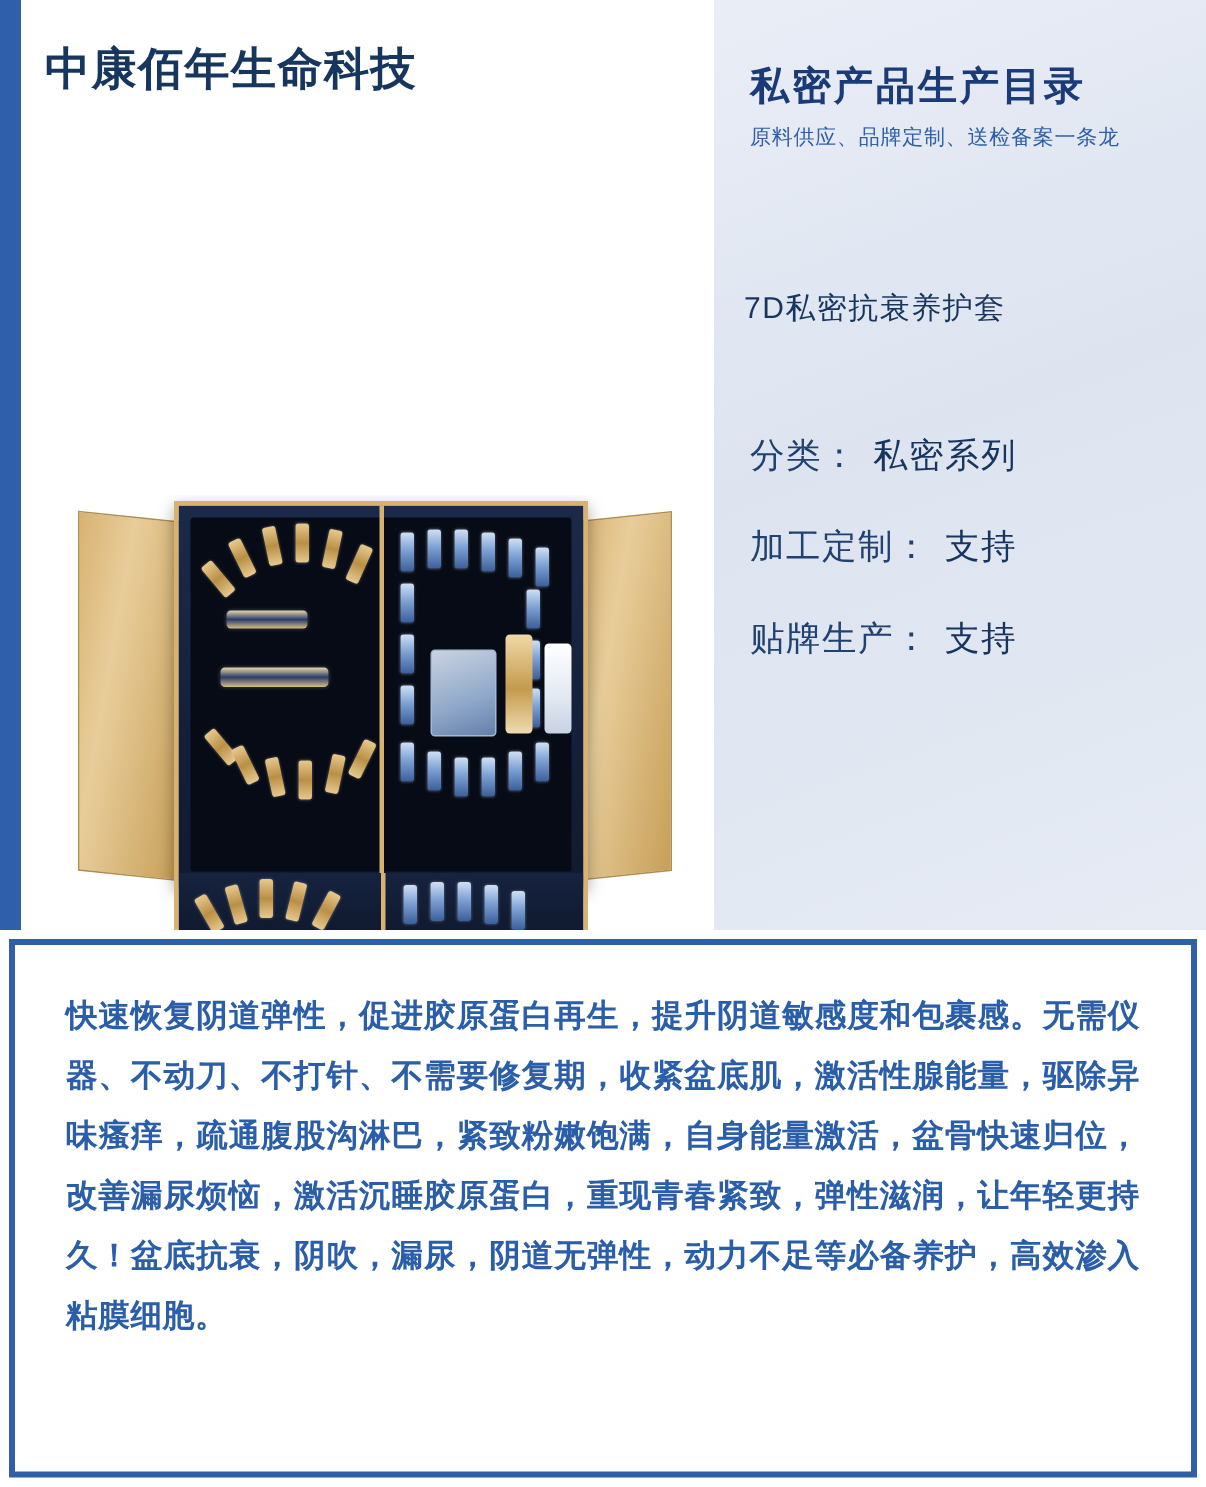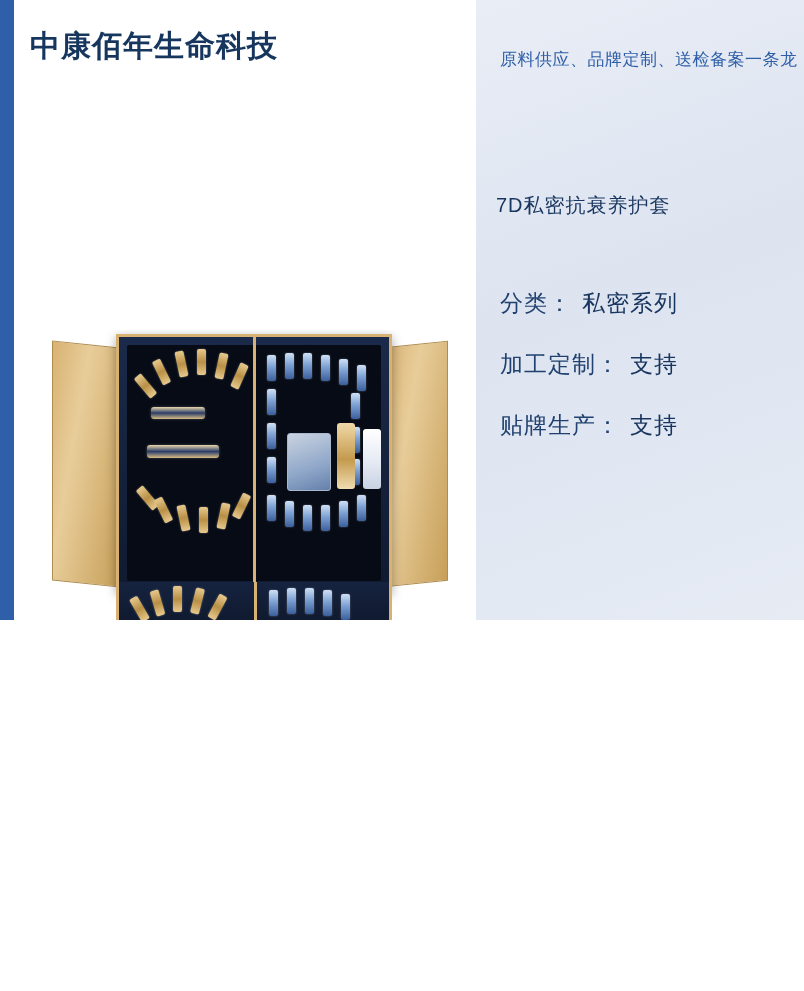--- a/index.html
+++ b/index.html
@@ -204,21 +204,21 @@
   }
   .catalog-title {
     font-size: 26px;
     font-weight: bold;
     color: #1a3b78;
     letter-spacing: 2px;
     white-space: nowrap;
   }
   .catalog-sub {
     margin-top: 8px;
-    font-size: 17px;
+    font-size: 14px;
     color: #2f5fa8;
     letter-spacing: 0.5px;
     white-space: nowrap;
   }
 
   .product-name {
     position: absolute;
     left: 20px;
     top: 192px;
     width: 300px;
@@ -356,20 +356,21 @@
           <div class="vial blue" style="left:168px; top:6px;"></div>
           <div class="vial blue" style="left:186px; top:6px;"></div>
           <div class="vial blue" style="left:204px; top:8px;"></div>
           <div class="vial blue" style="left:222px; top:12px;"></div>
         </div>
       </div>
     </div>
 
     <div class="right-panel">
       <div class="catalog-head">
+        <div class="catalog-title">私密产品生产目录</div>
         <div class="catalog-sub">原料供应、品牌定制、送检备案一条龙</div>
       </div>
 
       <div class="product-name">7D私密抗衰养护套</div>
 
       <div class="spec-list">
         <div class="spec-row">
           <span class="spec-label">分类：</span>
           <span class="spec-value">私密系列</span>
         </div>
@@ -379,14 +380,19 @@
         </div>
         <div class="spec-row">
           <span class="spec-label">贴牌生产：</span>
           <span class="spec-value">支持</span>
         </div>
       </div>
     </div>
 
   </div>
 
+  <div class="bottom-block">
+    <div class="bottom-inner">
+      <div class="desc-text">快速恢复阴道弹性，促进胶原蛋白再生，提升阴道敏感度和包裹感。无需仪器、不动刀、不打针、不需要修复期，收紧盆底肌，激活性腺能量，驱除异味瘙痒，疏通腹股沟淋巴，紧致粉嫩饱满，自身能量激活，盆骨快速归位，改善漏尿烦恼，激活沉睡胶原蛋白，重现青春紧致，弹性滋润，让年轻更持久！盆底抗衰，阴吹，漏尿，阴道无弹性，动力不足等必备养护，高效渗入粘膜细胞。</div>
+    </div>
+  </div>
 
 </div>
 
 </body></html>

